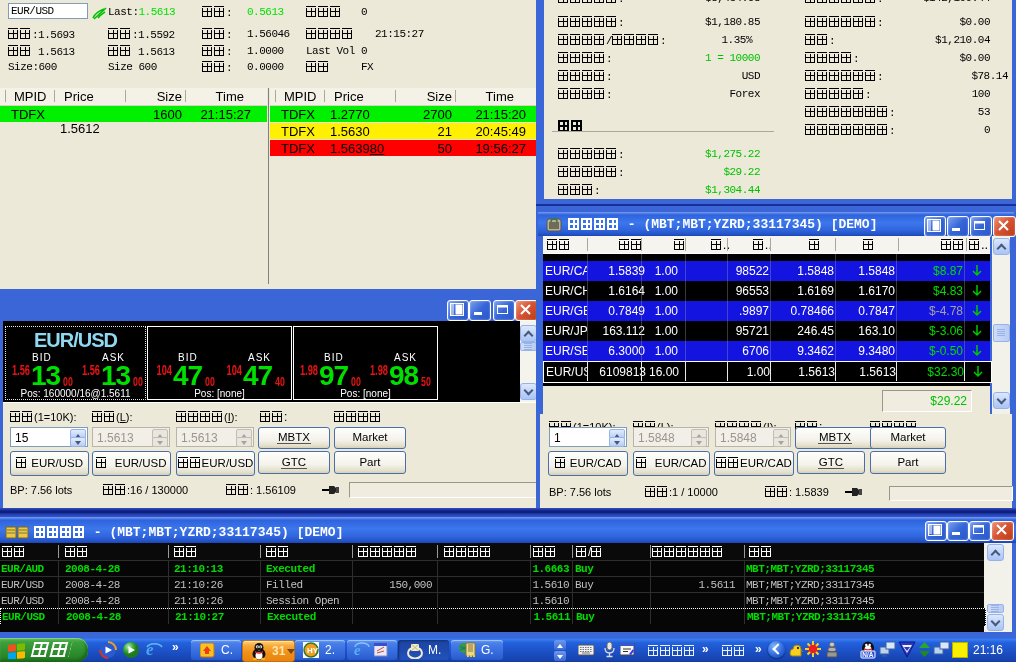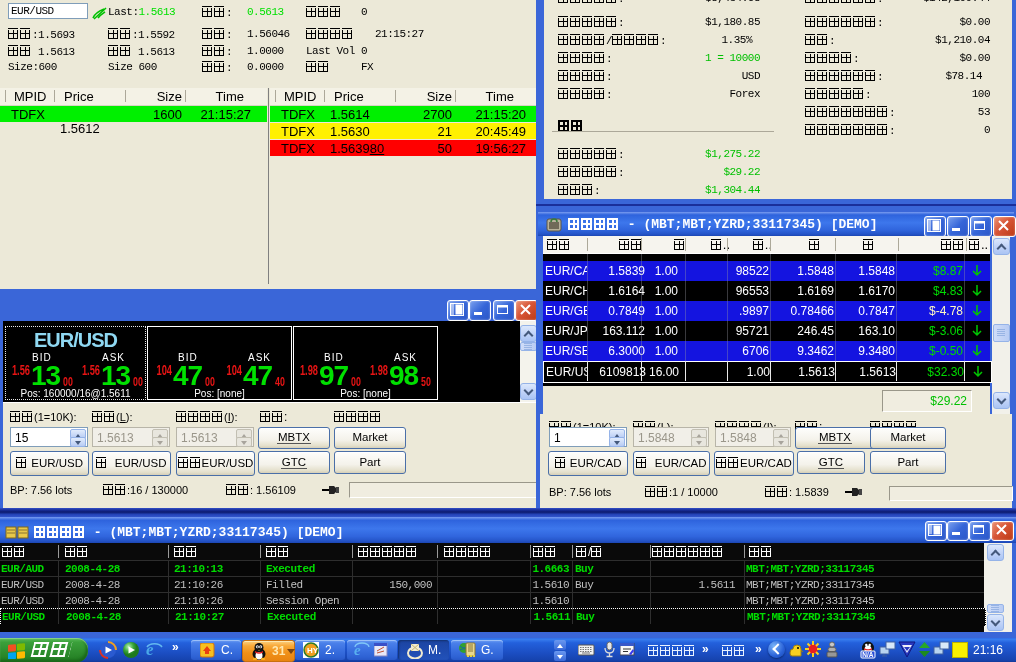--- a/index.html
+++ b/index.html
@@ -120,21 +120,21 @@
 
 <div class="a" style="left:0;top:18px;width:267px;height:16px;background:#00f000;font-size:13px">
 <div class="a" style="left:11px;top:1px">TDFX</div>
       <div class="a" style="left:60px;top:15px">1.5612</div>
       <div class="a r" style="left:120px;top:1px;width:62px">1600</div>
       <div class="a r" style="left:186px;top:1px;width:65px">21:15:27</div>
 </div>
 
 <div class="a" style="left:270px;top:18px;width:266px;height:16px;background:#00f000;font-size:13px">
 <div class="a" style="left:11px;top:1px">TDFX</div>
-      <div class="a" style="left:60px;top:1px">1.5614</div>
+      <div class="a" style="left:60px;top:1px">1.2770</div>
       <div class="a r" style="left:120px;top:1px;width:62px">2700</div>
       <div class="a r" style="left:186px;top:1px;width:70px">21:15:20</div>
 </div>
 <div class="a" style="left:270px;top:35px;width:266px;height:16px;background:#fff000;font-size:13px">
 <div class="a" style="left:11px;top:1px">TDFX</div>
       <div class="a" style="left:60px;top:1px">1.5630</div>
       <div class="a r" style="left:120px;top:1px;width:62px">21</div>
       <div class="a r" style="left:186px;top:1px;width:70px">20:45:49</div>
 </div>
 <div class="a" style="left:270px;top:52px;width:266px;height:16px;background:#ff0000;font-size:13px">
@@ -281,21 +281,21 @@
 
 <div class="a" style="left:261px;top:-9px"><span class="z" style="width:72px"></span><span class="mono">:</span></div>
 <div class="a mono r" style="left:330px;top:-8px;width:116px">$142,100.44</div>
 <div class="a" style="left:261px;top:15px"><span class="z" style="width:72px"></span><span class="mono">:</span></div>
 <div class="a mono r" style="left:330px;top:16px;width:116px">$0.00</div>
 <div class="a" style="left:261px;top:33px"><span class="z" style="width:24px"></span><span class="mono">:</span></div>
 <div class="a mono r" style="left:330px;top:34px;width:116px">$1,210.04</div>
 <div class="a" style="left:261px;top:51px"><span class="z" style="width:48px"></span><span class="mono">:</span></div>
 <div class="a mono r" style="left:330px;top:52px;width:116px">$0.00</div>
 <div class="a" style="left:261px;top:69px"><span class="z" style="width:72px"></span><span class="mono">:</span></div>
-<div class="a mono r" style="left:322px;top:70px;width:116px">$78.14</div>
+<div class="a mono r" style="left:348px;top:70px;width:116px">$78.14</div>
 <div class="a" style="left:261px;top:87px"><span class="z" style="width:60px"></span><span class="mono">:</span></div>
 <div class="a mono r" style="left:330px;top:88px;width:116px">100</div>
 <div class="a" style="left:261px;top:105px"><span class="z" style="width:84px"></span><span class="mono">:</span></div>
 <div class="a mono r" style="left:330px;top:106px;width:116px">53</div>
 <div class="a" style="left:261px;top:123px"><span class="z" style="width:84px"></span><span class="mono">:</span></div>
 <div class="a mono r" style="left:330px;top:124px;width:116px">0</div>
 </div>
 </div>
 
 <div class="a" id="pos" style="left:536px;top:204px;width:480px;height:304px;background:#3a66d8">
@@ -372,21 +372,21 @@
           <path d="M6 1 V10 M2 7 L6 11 L10 7" stroke="#00c800" stroke-width="1.5" fill="none"></path>
         </svg>
       </div>
       <div class="a" style="left:0;top:47px;width:447px;height:20px;background:#1414e0;">
         <div class="a" style="left:2px;top:3px;width:42px;overflow:hidden;white-space:nowrap">EUR/GB</div>
         <div class="a r" style="left:52px;top:3px;width:50px">0.7849</div>
         <div class="a r" style="left:95px;top:3px;width:40px">1.00</div>
         <div class="a r" style="left:178px;top:3px;width:48px">.9897</div>
         <div class="a r" style="left:230px;top:3px;width:61px">0.78466</div>
         <div class="a r" style="left:293px;top:3px;width:59px">0.7847</div>
-        <div class="a r" style="left:360px;top:3px;width:60px;color:#fef9c3">$-4.78</div>
+        <div class="a r" style="left:360px;top:3px;width:60px;color:#a3a3a3">$-4.78</div>
         <svg class="a" style="left:428px;top:3px" width="12" height="14">
           <path d="M6 1 V10 M2 7 L6 11 L10 7" stroke="#00c800" stroke-width="1.5" fill="none"></path>
         </svg>
       </div>
       <div class="a" style="left:0;top:67px;width:447px;height:20px;background:#000;">
         <div class="a" style="left:2px;top:3px;width:42px;overflow:hidden;white-space:nowrap">EUR/JP</div>
         <div class="a r" style="left:52px;top:3px;width:50px">163.112</div>
         <div class="a r" style="left:95px;top:3px;width:40px">1.00</div>
         <div class="a r" style="left:178px;top:3px;width:48px">95721</div>
         <div class="a r" style="left:230px;top:3px;width:61px">246.45</div>

